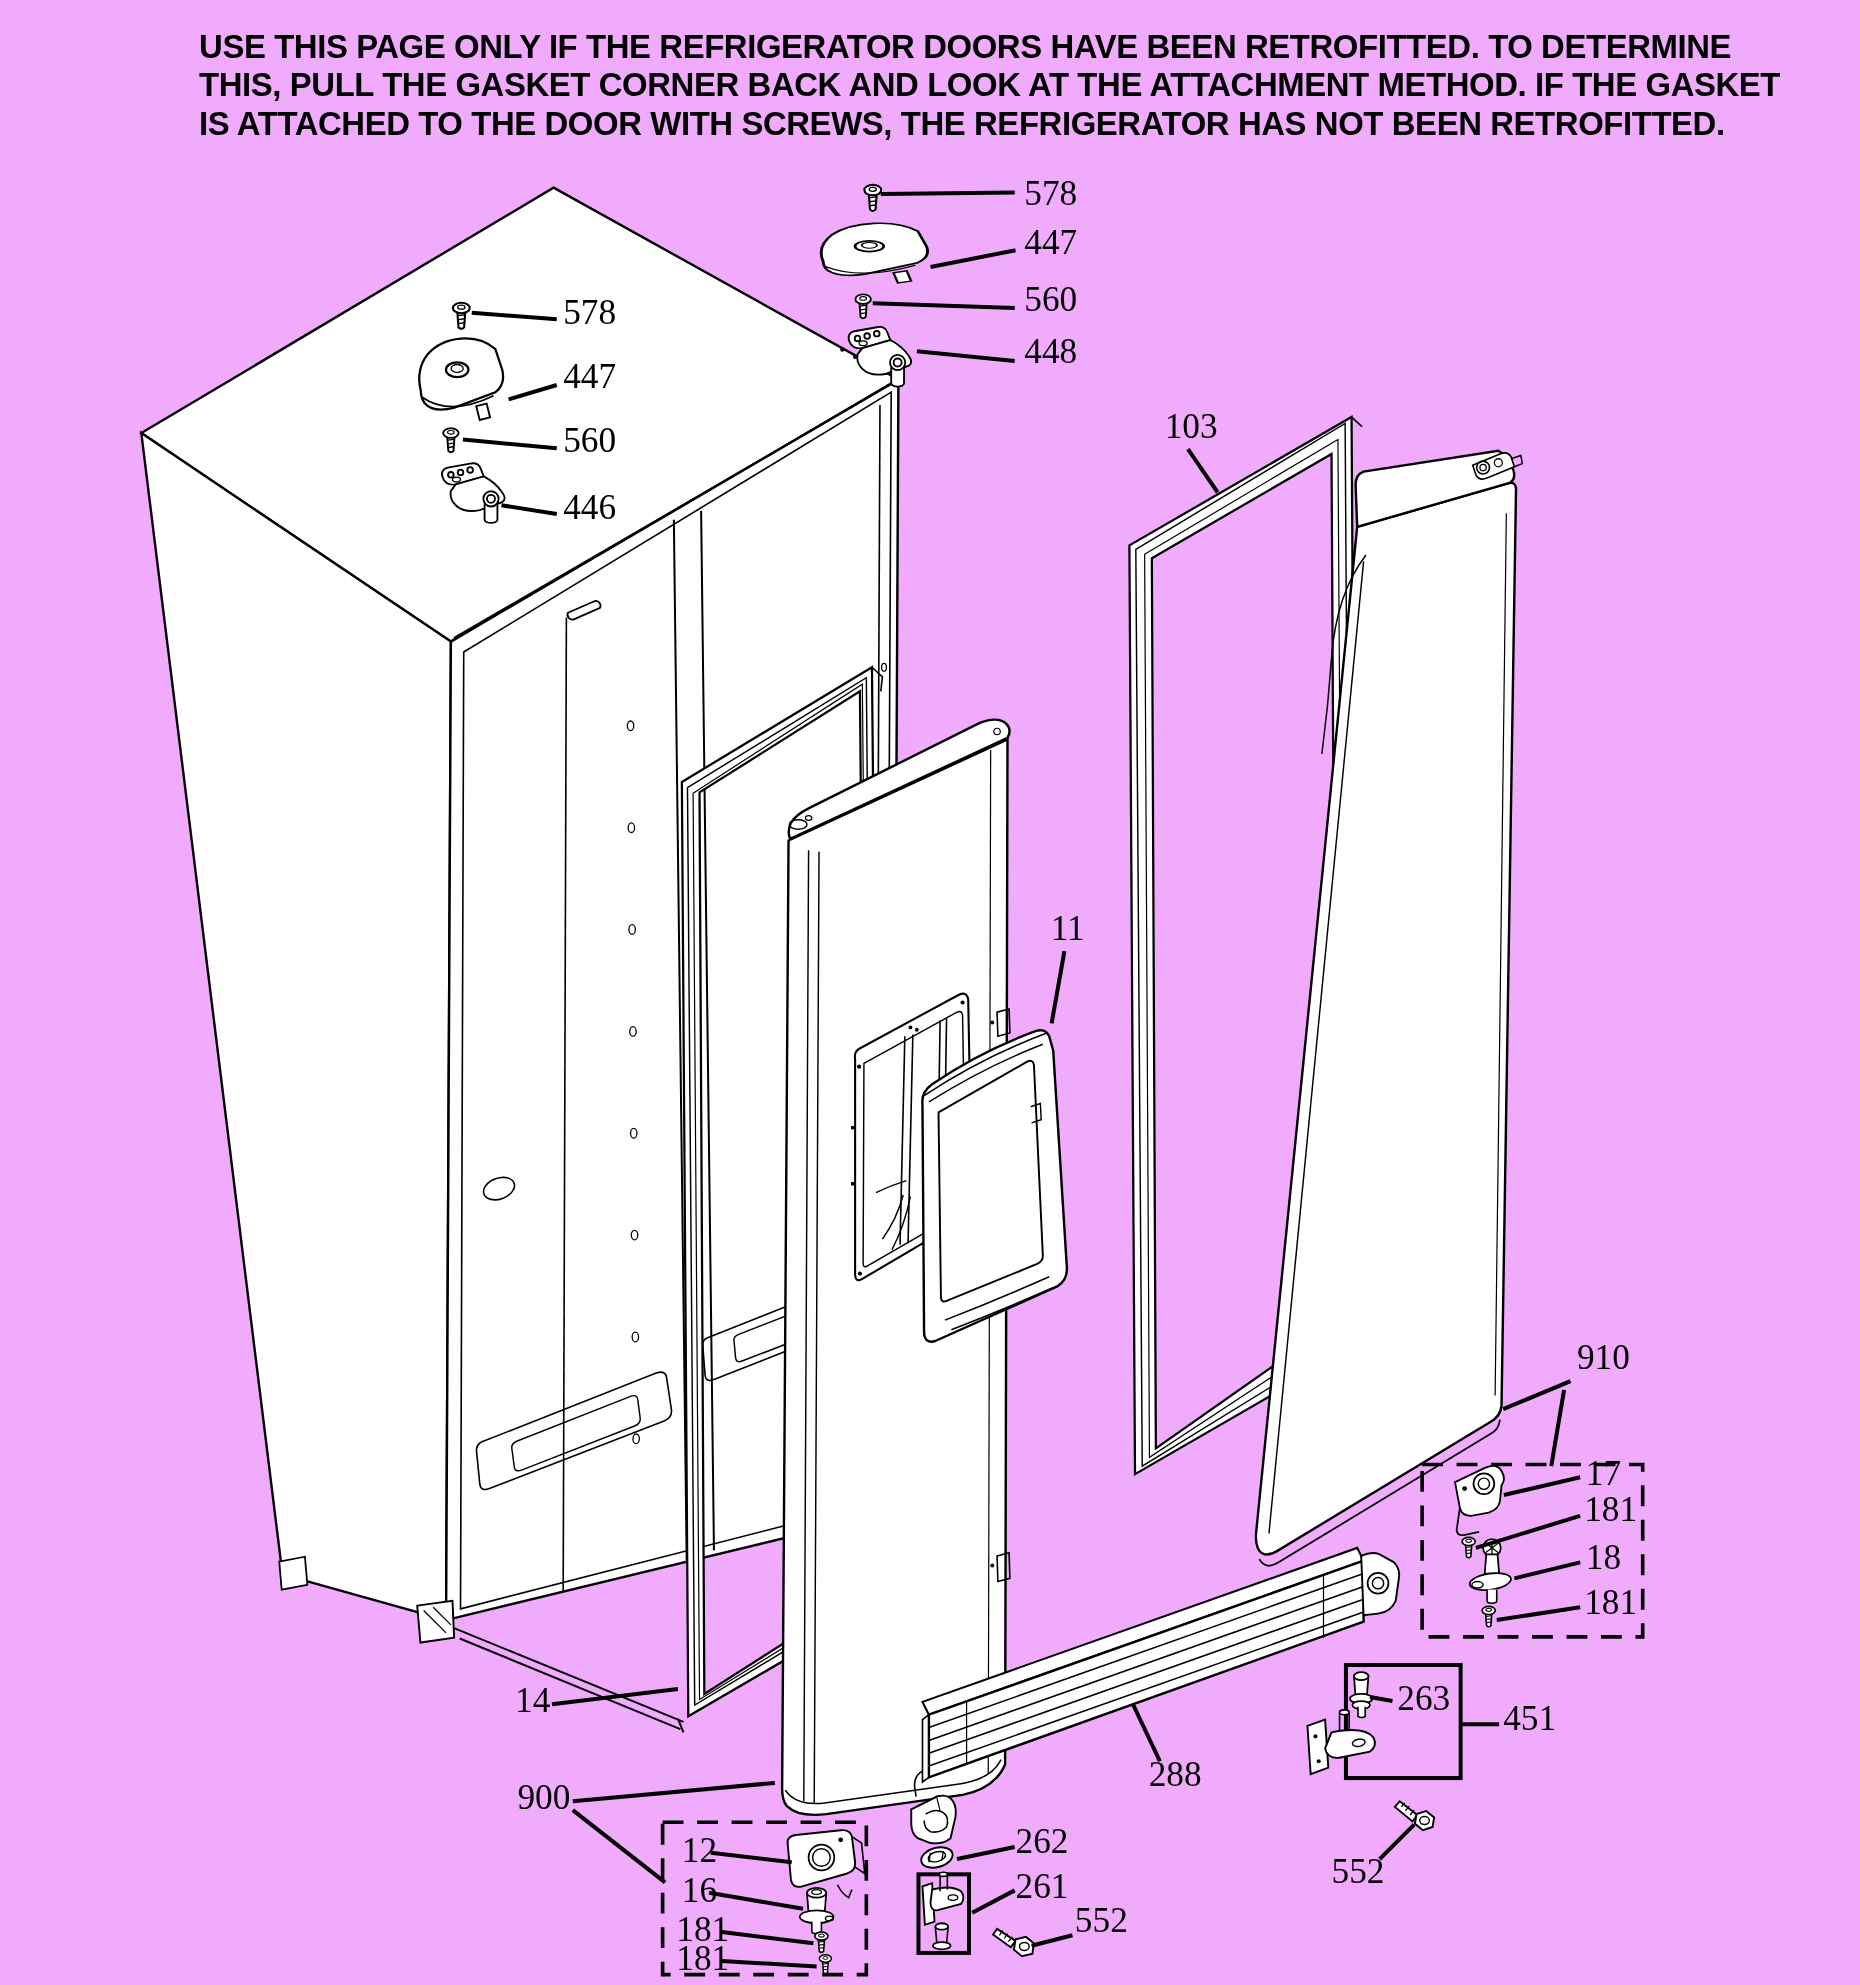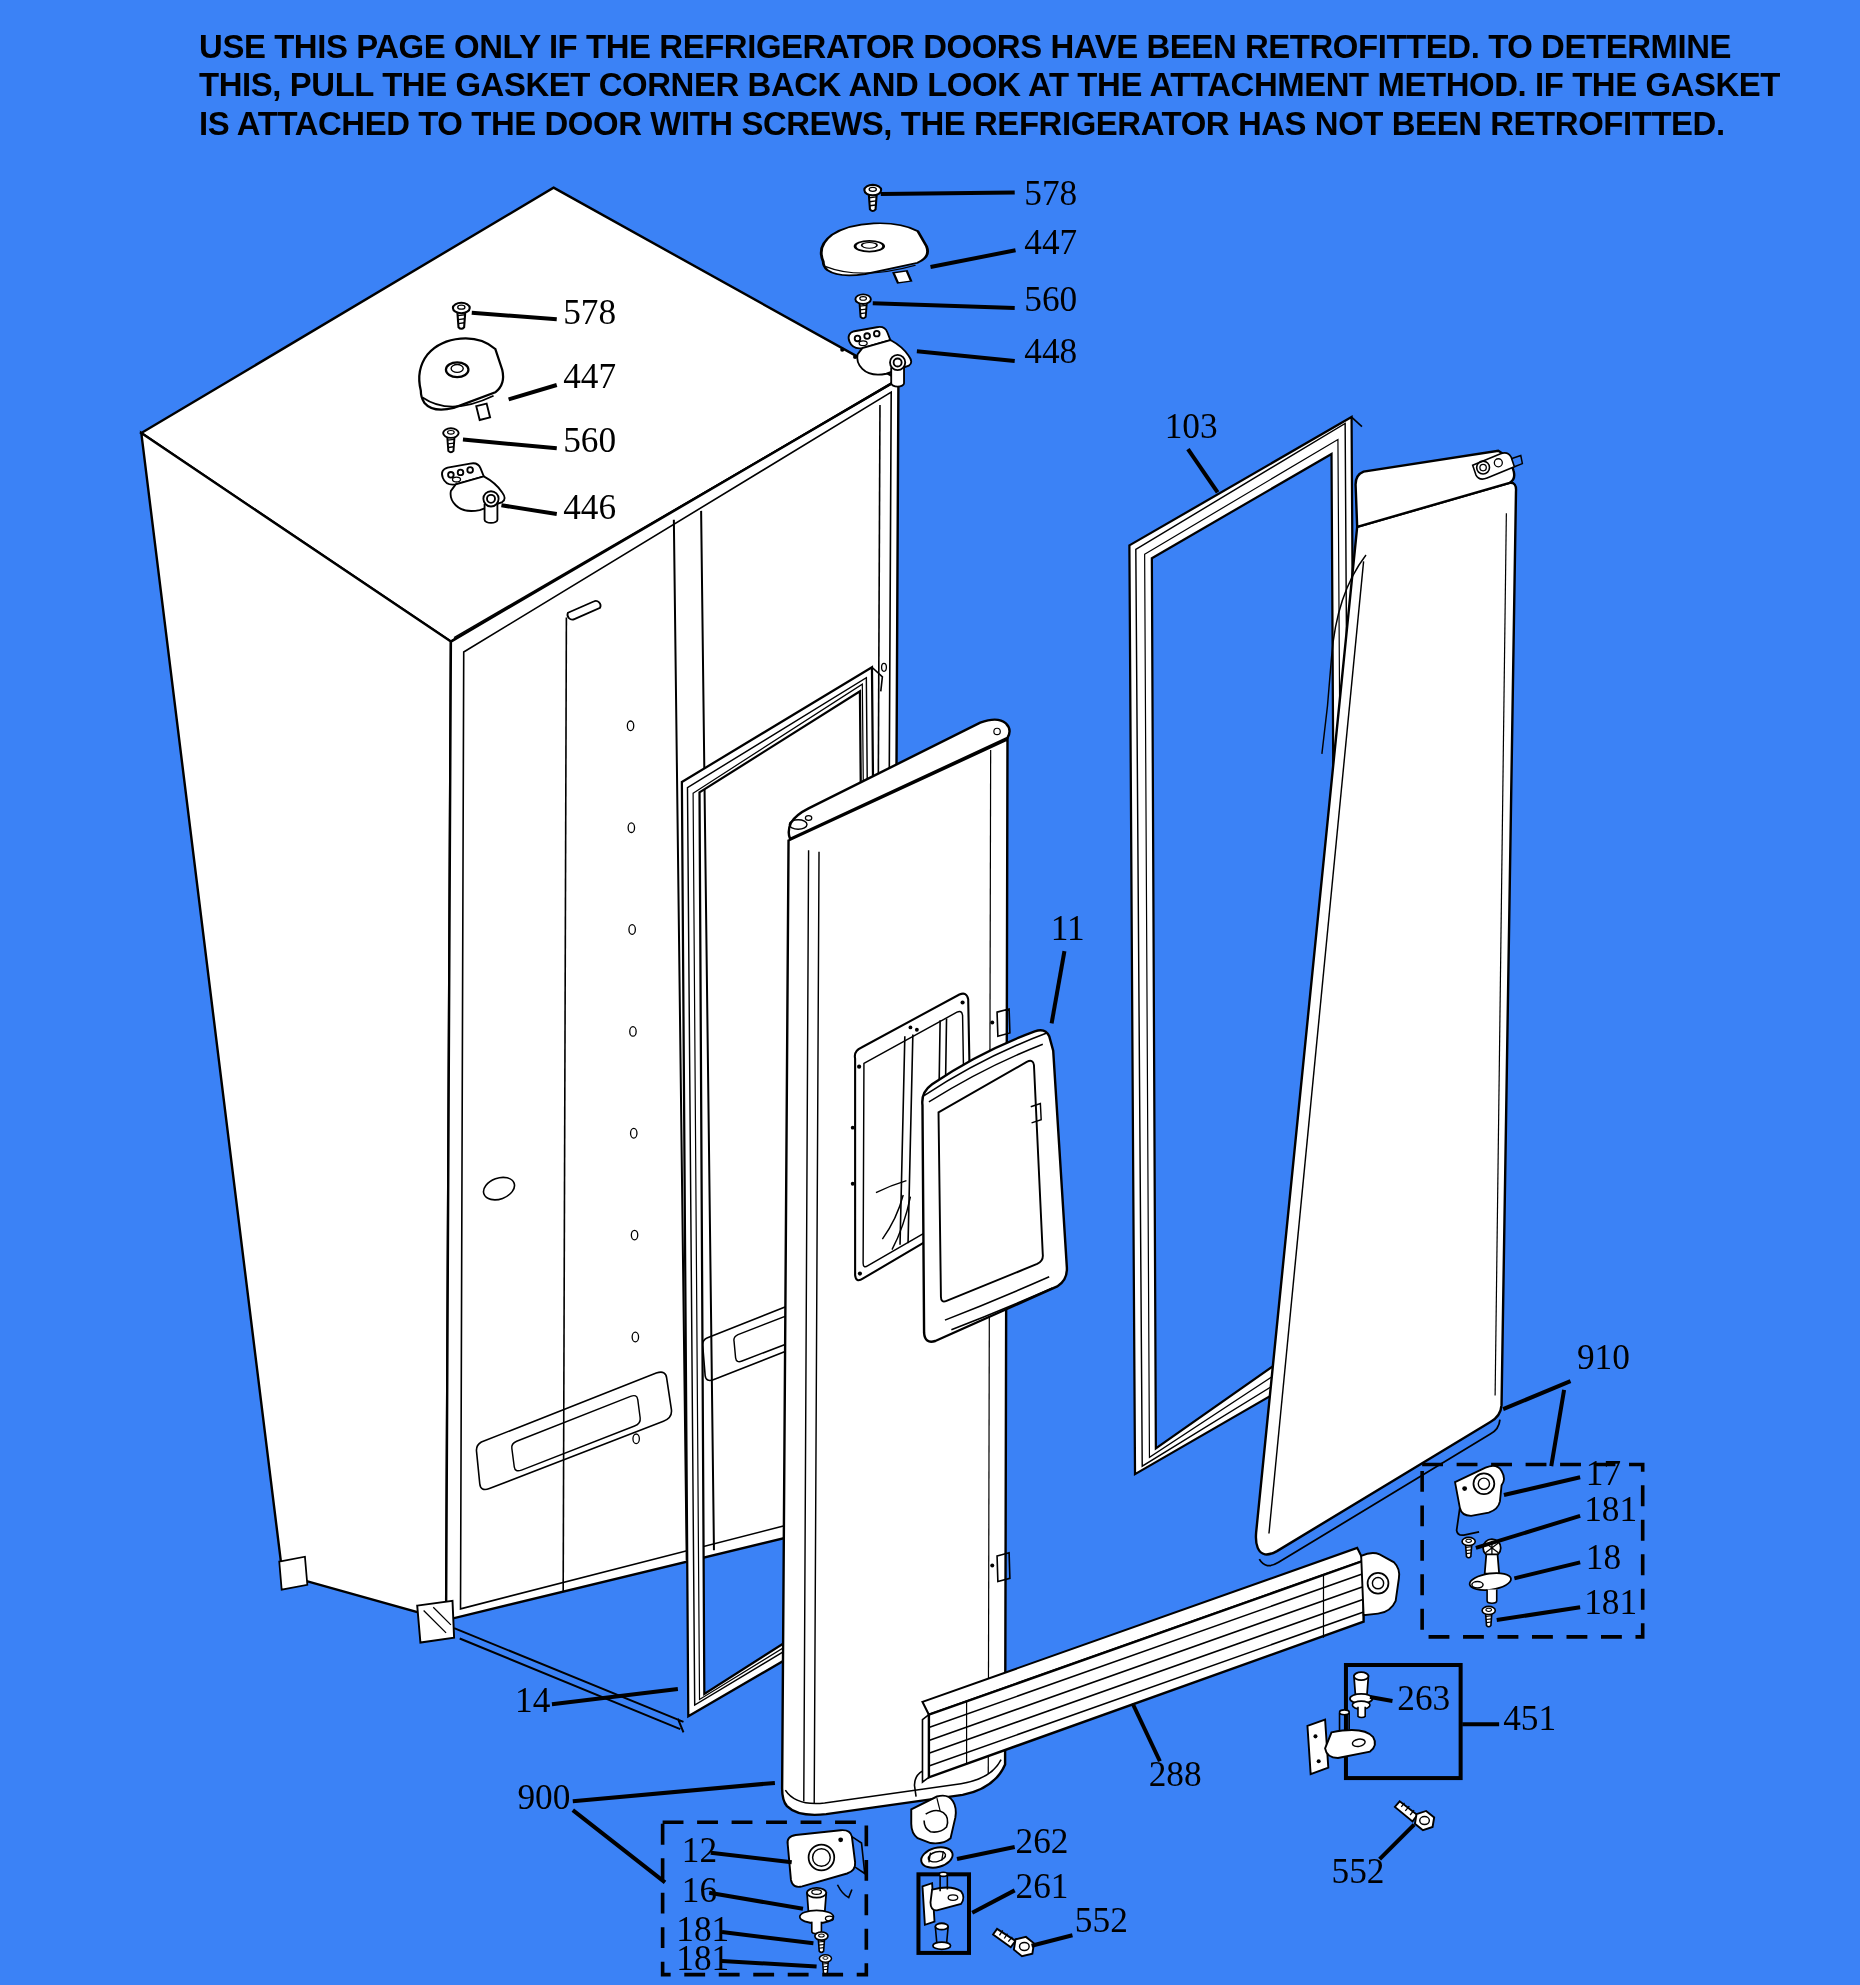--- a/index.html
+++ b/index.html
@@ -1,16 +1,16 @@
 <!DOCTYPE html>
 <html style="font-size:13px"><head>
 <meta charset="utf-8">
 <style>
   html,body{margin:0;padding:0;background:#ffffff;}
-  #page{position:relative;width:1861px;height:1985px;background:#3b82f6;overflow:hidden;}
+  #page{position:relative;width:1861px;height:1985px;background:#f0abfc;overflow:hidden;}
   svg{display:block;}
   .hdr{font-family:"Liberation Sans",sans-serif;font-weight:700;font-size:41px;letter-spacing:-0.5px;fill:#000;}
   .callout{font-family:"Liberation Serif",serif;font-size:44px;fill:#000;}
   .ln{stroke:#000;fill:none;}
   .leader{stroke:#000;stroke-width:5;fill:none;}
   .part{stroke:#000;fill:#ffffff;}
   .thin{stroke:#000;fill:none;stroke-width:1.6;}
 </style>
 </head>
 <body>

